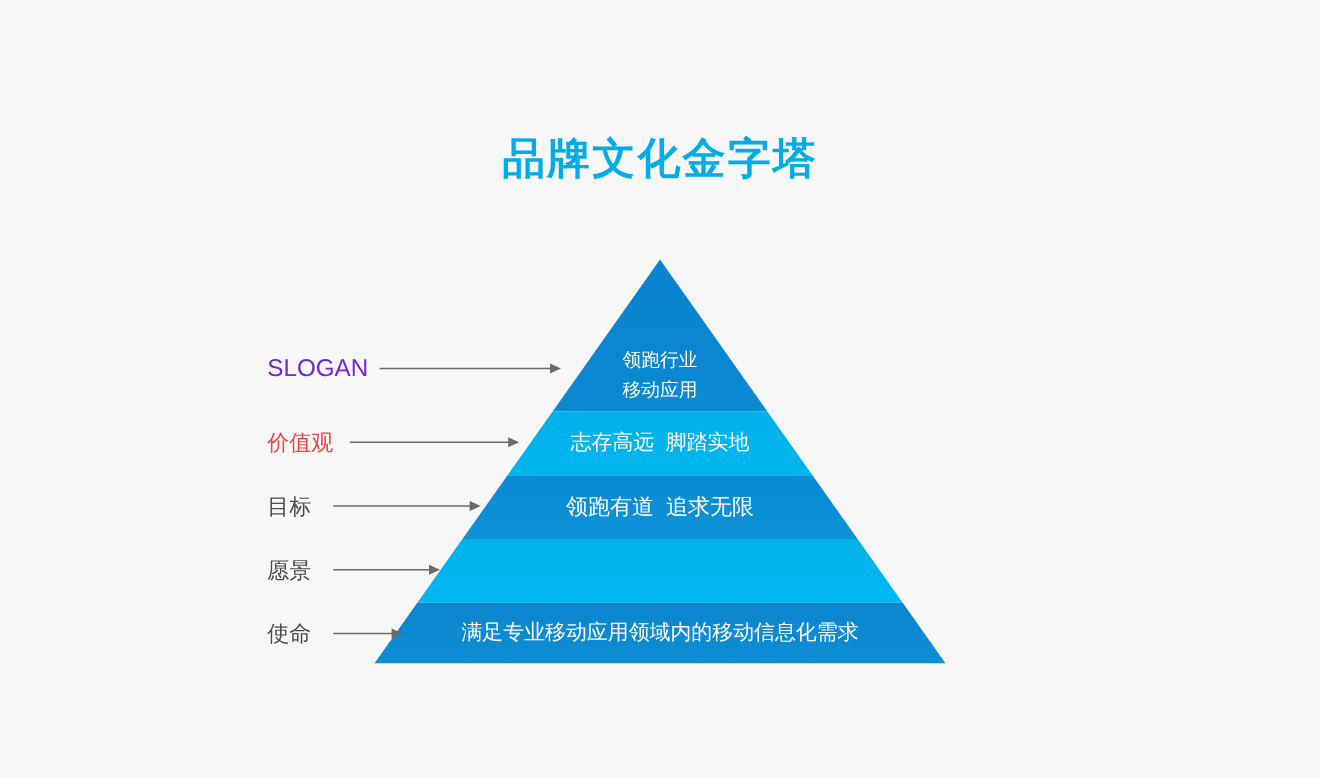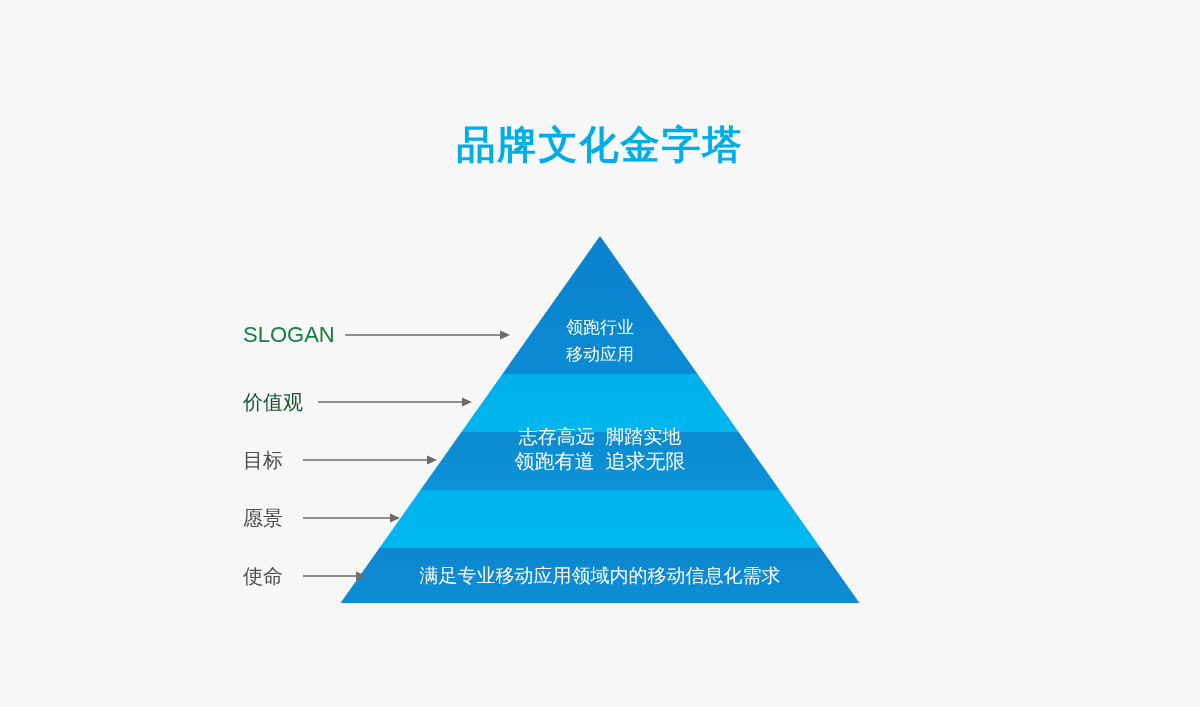--- a/index.html
+++ b/index.html
@@ -147,26 +147,26 @@
     <g id="pyramid-tiers">
         <polygon points="600,236 600,236 697.5776566757493,374 502.4223433242507,374" fill="url(#grad-tier-0)"></polygon>
         <polygon points="502.4223433242507,374 697.5776566757493,374 738.5885558583107,432 461.41144414168934,432" fill="url(#grad-tier-1)"></polygon>
         <polygon points="461.41144414168934,432 738.5885558583107,432 779.5994550408719,490 420.40054495912807,490" fill="url(#grad-tier-2)"></polygon>
         <polygon points="420.40054495912807,490 779.5994550408719,490 820.6103542234332,548 379.3896457765668,548" fill="url(#grad-tier-3)"></polygon>
         <polygon points="379.3896457765668,548 820.6103542234332,548 859.5,603 340.5,603" fill="url(#grad-tier-4)"></polygon>
       </g>
   </svg>
 
   <div class="tier-text t1" style="color: rgb(255, 255, 255);"><span>领跑行业</span><br><span>移动应用</span></div>
-  <div class="tier-text t2" style="color: rgb(255, 255, 255); margin-top: 34px;"><span>志存高远  脚踏实地</span></div>
+  <div class="tier-text t2" style="color: rgb(255, 255, 255);"><span>志存高远  脚踏实地</span></div>
   <div class="tier-text t3" style="color: rgb(255, 255, 255);"><span>领跑有道  追求无限</span></div>
   <div class="tier-text t5" style="color: rgb(255, 255, 255);"><span>满足专业移动应用领域内的移动信息化需求</span></div>
 
-  <div class="row-label latin" id="label-slogan" style="color: #15803d;">SLOGAN</div>
-  <div class="row-label cjk" id="label-values" style="color: #14532d;">价值观</div>
+  <div class="row-label latin" id="label-slogan" style="color: #6d28d9;">SLOGAN</div>
+  <div class="row-label cjk" id="label-values" style="color: #ef4444;">价值观</div>
   <div class="row-label cjk" id="label-goal" style="color: rgb(76, 76, 76);">目标</div>
   <div class="row-label cjk" id="label-vision" style="color: rgb(76, 76, 76);">愿景</div>
   <div class="row-label cjk" id="label-mission" style="color: rgb(76, 76, 76);">使命</div>
 
   <svg id="arrows-layer" viewBox="0 0 1200 707" xmlns="http://www.w3.org/2000/svg">
       <g>
         <line x1="345" y1="335" x2="501" y2="335" stroke="#6b6b6b" stroke-width="1.4"></line>
         <polygon points="500,330.4 510,335 500,339.6" fill="#6b6b6b"></polygon>
       </g>
       <g>

